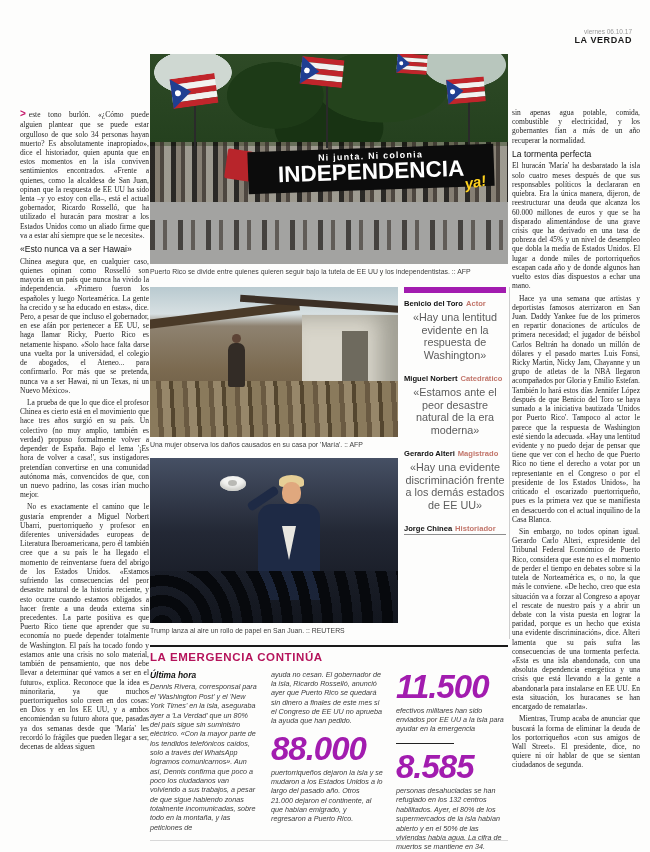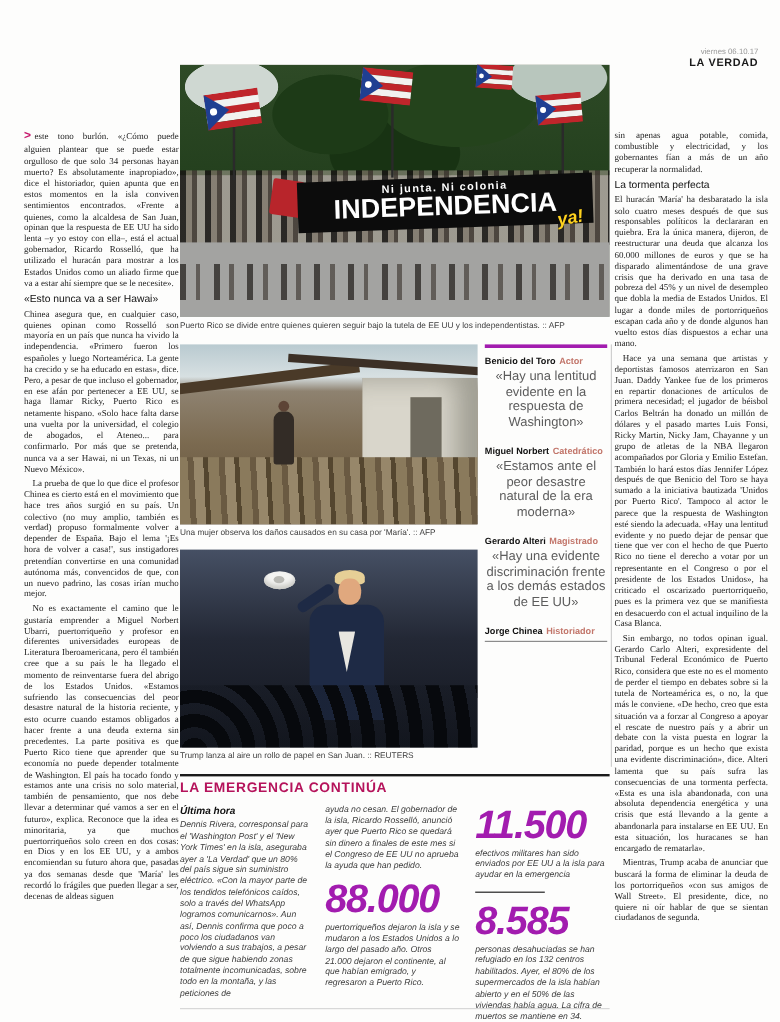--- a/index.html
+++ b/index.html
@@ -7,21 +7,21 @@
         font-family:"Liberation Sans",sans-serif;overflow:hidden;}
 
   
   .masthead{position:absolute;left:20px;right:18px;top:28px;height:22px;}
   .mh-left{position:absolute;left:0;top:0;display:flex;align-items:center;gap:6px;}
   .page-num{font-size:11px;font-weight:bold;color:#222;}
   .v-logo{width:16px;height:15px;background:#c6176b;color:#fff;font-weight:bold;font-size:11px;
           display:flex;align-items:center;justify-content:center;border-radius:1px;}
   .sec-title{font-size:13.5px;font-weight:bold;color:#9a9a9a;letter-spacing:1px;}
   .mh-bar{width:1px;height:15px;background:#b0b0b0;margin-left:4px;}
-  .mh-right{position:absolute;right:0;top:12px;text-align:right;}
+  .mh-right{position:absolute;right:0;top:0;text-align:right;}
   .mh-date{font-size:6.5px;color:#999;}
   .mh-brand{font-size:9px;font-weight:bold;color:#1a1a1a;letter-spacing:.6px;}
 
   
   .serifcol{position:absolute;width:129px;font-family:"Liberation Serif",serif;
             font-size:7.5px;line-height:1.23;color:#1d1d1d;text-align:justify;overflow:hidden;}
   .serifcol p{margin:0 0 3px 0;}
   .serifcol p+p{text-indent:7px;}
   .subhead{font-family:"Liberation Sans",sans-serif;font-weight:normal;font-size:8.6px;
            color:#111;margin:4px 0 2px;text-align:left;}
@@ -94,21 +94,21 @@
     border-radius:50% 50% 20% 20%;}
   .tp-arm{position:absolute;left:96px;top:36px;width:34px;height:9px;background:#1e2a45;
     transform:rotate(-34deg);border-radius:4px;}
   .tp-roll{position:absolute;left:70px;top:18px;width:26px;height:15px;background:#f4f4f2;
     border-radius:50%;box-shadow:inset 0 -3px 4px #c9c9c4;}
   .tp-roll:after{content:"";position:absolute;left:8px;top:4px;width:9px;height:6px;
     border-radius:50%;background:#b9b9b4;}
 
   
   .quotes{position:absolute;left:404px;top:287px;width:102px;height:248px;
-    border-top:3px solid #a21caf;border-bottom:1px solid #8c8c8c;padding-top:6px;box-sizing:border-box;}
+    border-top:6px solid #a21caf;border-bottom:1px solid #8c8c8c;padding-top:6px;box-sizing:border-box;}
   .q-block{margin-bottom:13px;}
   .q-who{font-size:7.6px;text-align:left;margin-bottom:3px;}
   .q-name{font-weight:bold;color:#111;}
   .q-role{font-weight:bold;color:#c2766b;margin-left:3px;}
   .q-text{font-size:10.8px;line-height:1.16;color:#5c5c5c;text-align:center;}
 
   .vrule{position:absolute;left:509px;top:287px;width:1px;height:352px;background:#cfcfcf;}
 
   
   .em{position:absolute;left:150px;top:645px;width:358px;}

